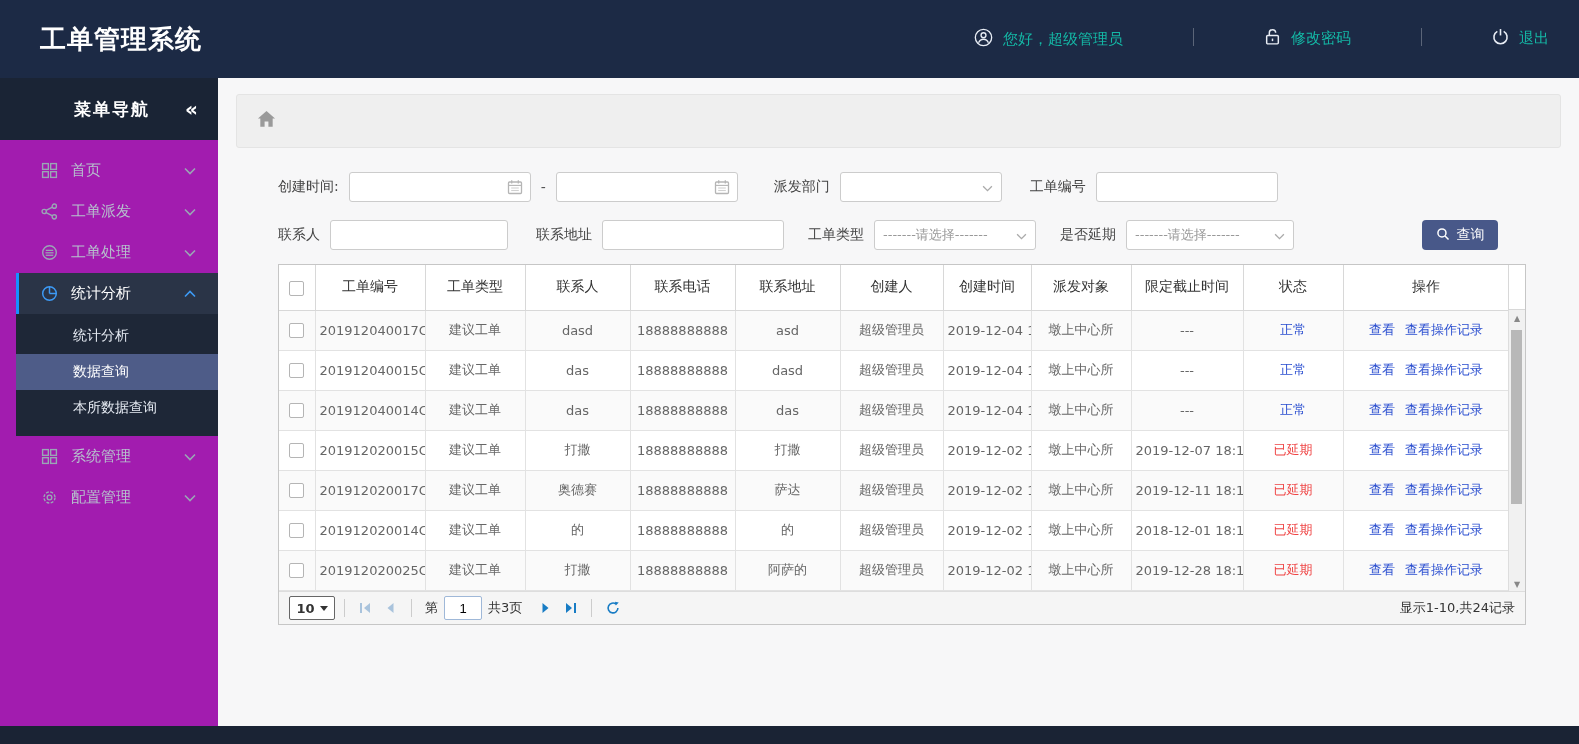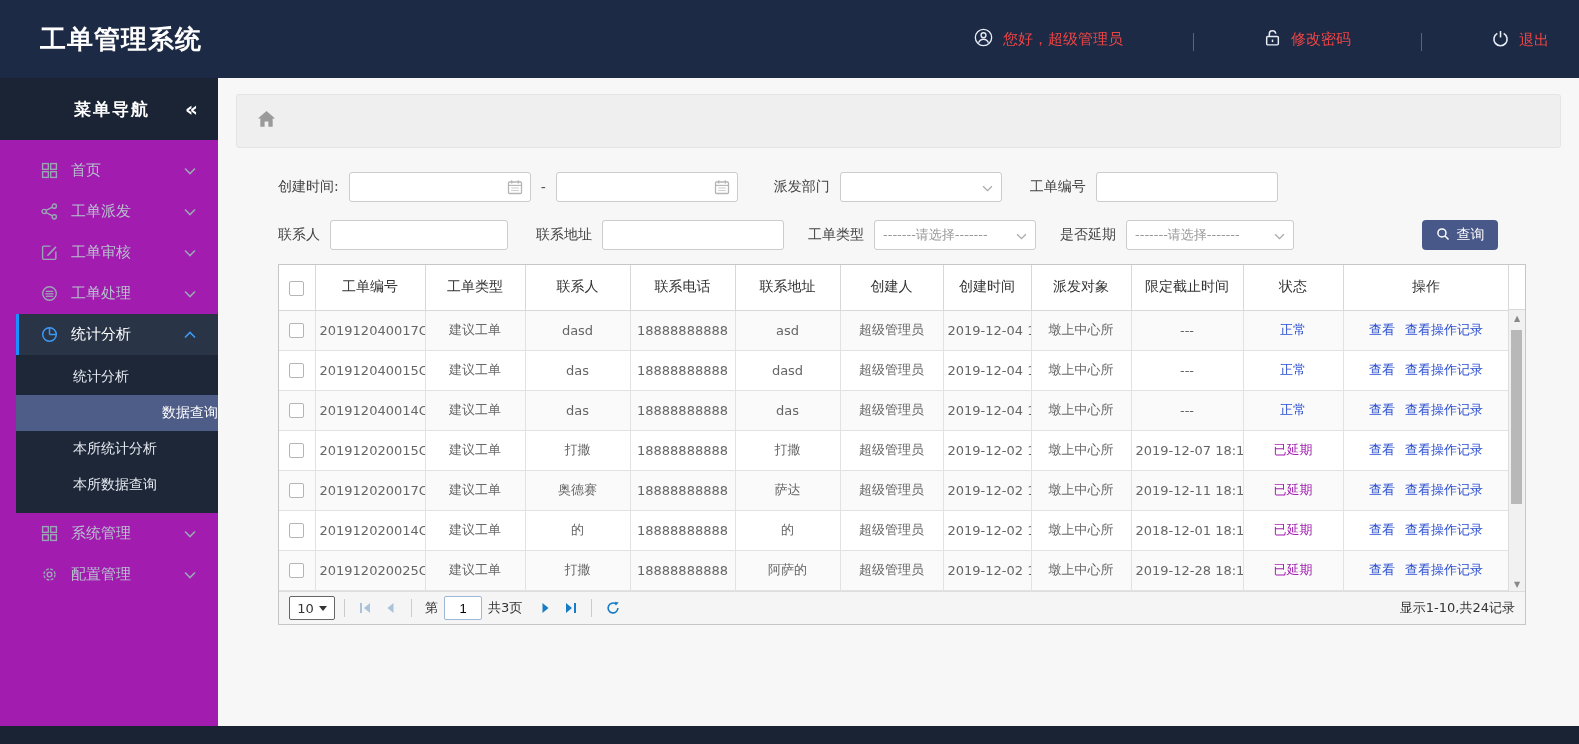--- a/index.html
+++ b/index.html
@@ -2,40 +2,40 @@
 <html><head>
 <meta charset="utf-8">
 <style>
   * { margin:0; padding:0; box-sizing:border-box; }
   html,body { font-family:"DejaVu Sans","Liberation Sans",sans-serif; }
   .page { width:1579px; height:744px; display:flex; flex-direction:column; background:#fff; overflow:hidden; }
 
   
   .top { height:78px; background:#1c2a45; display:flex; align-items:center; flex:none; }
   .top-title { color:#fff; font-size:26px; font-weight:bold; margin-left:40px; letter-spacing:1px; }
-  .userbar { margin-left:auto; margin-right:30px; display:flex; align-items:flex-end; color:#ef4444; font-size:15px;gap:48px; }
+  .userbar { margin-left:auto; margin-right:30px; display:flex; align-items:flex-start; color:#14b8a6; font-size:15px;gap:48px; }
   .ub-item { display:flex; align-items:center; gap:10px; cursor:pointer; }
   .ub-sep { width:1px; height:18px; background:rgba(255,255,255,.28); margin:0 22px; }
 
   
   .mid { flex:1; display:flex; min-height:0; }
 
   
   .side { width:218px; background:#a21caf; flex:none; display:flex; flex-direction:column; }
   .side-head { height:62px; background:#1a2435; color:#fff; display:flex; align-items:center; flex:none; }
   .side-head-title { font-size:17px; font-weight:bold; margin-left:74px; letter-spacing:2px; }
   .collapse { margin-left:auto; margin-right:20px; font-size:20px; font-weight:bold; color:#fff; cursor:pointer; line-height:1; }
   .menu { padding-top:10px;padding-left:16px; }
   .m-item { height:41px; display:flex; align-items:center; padding-left:24px; color:#b6c0cd; font-size:15px; cursor:pointer; }
   .m-item .micon { width:18px; height:18px; margin-right:13px; flex:none; display:flex; align-items:center; justify-content:center; }
   .m-item .chev { margin-left:auto; margin-right:22px; display:flex; }
   .m-item.active-parent { background:#2a3447; border-left:3px solid #1890ff; padding-left:21px; color:#fff; }
   .submenu { background:#1e2737; padding:4px 0 10px 0; }
   .s-item { height:36px; display:flex; align-items:center; padding-left:57px; color:#e6ebf3; font-size:14px; cursor:pointer; }
-  .s-item.selected { background:#4e5c88; color:#fff;justify-content:flex-end; }
+  .s-item.selected { background:#4e5c88; color:#fff; }
 
   
   .main { flex:1; background:#f7f7f8; padding:16px 18px 0 18px; min-width:0; }
   .crumb { height:54px; background:#efefef; border:1px solid #e4e4e4; border-radius:3px; display:flex; align-items:center; padding-left:20px; }
 
   
   .frow { display:flex; align-items:center; margin:24px 0 0 42px; font-size:14px; color:#444; width:1248px; }
   .flabel { white-space:nowrap; margin-right:10px; }
   .ml28 { margin-left:28px; } .ml24 { margin-left:24px; } .ml36 { margin-left:36px; }
   .tin { height:30px; background:#fff; border:1px solid #ccc; border-radius:3px; }
@@ -57,33 +57,33 @@
   
   .twrap { margin:14px 0 0 42px; width:1248px; height:361px; border:1px solid #c6c6c6; background:#fff; display:flex; flex-direction:column; }
   .tscroll { flex:1; overflow:hidden; position:relative; }
   table.grid { width:1230px; border-collapse:collapse; table-layout:fixed; }
   .grid th { height:45px; border:1px solid #d8d8d8; border-top:none; font-size:14px; font-weight:normal; color:#333; background:#fff; }
   .grid td { height:40px; border:1px solid #e2e2e2; font-size:13px; color:#666; text-align:center; white-space:nowrap; overflow:hidden; padding:0 4px; }
   .grid tr:nth-child(even) td { background:#fafafa; }
   .grid th:first-child, .grid td:first-child { border-left:none; }
   .cb { width:15px; height:15px; border:1px solid #b5b5b5; border-radius:2px; background:#fff; display:inline-block; vertical-align:middle; cursor:pointer; }
   td.st-n { color:#2b4fd0; }
-  td.st-d { color:#a21caf; }
+  td.st-d { color:#ef4444; }
   td.ops a { color:#2b4fd0; text-decoration:none; cursor:pointer; }
   td.ops a + a { margin-left:10px;font-family:Liberation Mono, monospace; }
   
   .hdr-ext { position:absolute; top:0; right:0; width:17px; height:45px; background:#fff; border-left:1px solid #d8d8d8; border-bottom:1px solid #d8d8d8; }
   .vsb { position:absolute; top:45px; right:0; bottom:0; width:17px; background:#f1f1f1; border-left:1px solid #ddd; }
   .vsb .arr { position:absolute; left:0; width:100%; text-align:center; font-size:8px; color:#888; }
   .vsb .up { top:4px; } .vsb .dn { bottom:2px; }
   .vsb .thumb { position:absolute; top:20px; left:2px; width:11px; height:62%; background:#b8b8b8; }
 
   
   .pager { height:33px; flex:none; border-top:1px solid #ddd; background:#f5f5f5; display:flex; align-items:center; padding:0 10px; font-size:13px; color:#333; }
-  .psize { width:46px; height:24px; background:#fff; border:1px solid #666; border-radius:2px; display:flex; align-items:center; justify-content:center; gap:5px; cursor:pointer; }
+  .psize { width:46px; height:24px; background:#fff; border:1px solid #666; border-radius:2px; display:flex; align-items:center; justify-content:center; gap:5px; cursor:pointer;font-weight:bold; }
   .caret { width:0; height:0; border-left:4px solid transparent; border-right:4px solid transparent; border-top:5px solid #333; }
   .psep { width:1px; height:18px; background:#ccc; margin:0 9px; }
   .pbtn { width:24px; height:22px; display:flex; align-items:center; justify-content:center; cursor:pointer; }
   .pageno { width:38px; height:24px; border:1px solid #9fb8d8; border-radius:2px; text-align:center; font-size:13px; margin:0 6px; outline:none; background:#fff; }
   .psum { margin-left:auto; color:#333; }
   .plabel { margin-left:4px; }
 
   
   .foot { height:18px; background:#1a2334; flex:none; }
 </style>
@@ -166,34 +166,20 @@
               </svg>
           </span>
           <span>工单派发</span>
           <span class="chev">
             <svg width="12" height="8" viewBox="0 0 12 8">
                 <path d="M1 1.5 L6 6.5 L11 1.5" fill="none" stroke="#9aa6b5" stroke-width="1.6"></path>
               </svg>
           </span>
         </div>
 
-        <div class="m-item">
-          <span class="micon">
-            <svg width="17" height="17" viewBox="0 0 16 16">
-                <path d="M14 7 V13.5 a1 1 0 0 1 -1 1 H2.5 a1 1 0 0 1 -1 -1 V3 a1 1 0 0 1 1 -1 H9" fill="none" stroke="#9aa6b5" stroke-width="1.3"></path>
-                <path d="M6 10 L13.5 2.2 L14.6 3.3 L7.2 11 L5.6 11.4 Z" fill="#9aa6b5"></path>
-              </svg>
-          </span>
-          <span>工单审核</span>
-          <span class="chev">
-            <svg width="12" height="8" viewBox="0 0 12 8">
-                <path d="M1 1.5 L6 6.5 L11 1.5" fill="none" stroke="#9aa6b5" stroke-width="1.6"></path>
-              </svg>
-          </span>
-        </div>
 
         <div class="m-item">
           <span class="micon">
             <svg width="17" height="17" viewBox="0 0 16 16">
                 <circle cx="8" cy="8" r="6.4" fill="none" stroke="#9aa6b5" stroke-width="1.3"></circle>
                 <line x1="4.5" y1="6" x2="11.5" y2="6" stroke="#9aa6b5" stroke-width="1.2"></line>
                 <line x1="4.2" y1="8.3" x2="11.8" y2="8.3" stroke="#9aa6b5" stroke-width="1.2"></line>
                 <line x1="4.5" y1="10.6" x2="11.5" y2="10.6" stroke="#9aa6b5" stroke-width="1.2"></line>
               </svg>
           </span>
@@ -220,23 +206,20 @@
               </svg>
           </span>
         </div>
 
         <div class="submenu">
           <div class="s-item">
               <span>统计分析</span>
             </div>
           <div class="s-item selected">
               <span>数据查询</span>
-            </div>
-          <div class="s-item">
-              <span>本所统计分析</span>
             </div>
           <div class="s-item">
               <span>本所数据查询</span>
             </div>
         </div>
 
         <div class="m-item">
           <span class="micon">
             <svg width="17" height="17" viewBox="0 0 16 16">
                 <rect x="1.5" y="1.5" width="5.4" height="5.4" fill="none" stroke="#9aa6b5" stroke-width="1.3"></rect>

